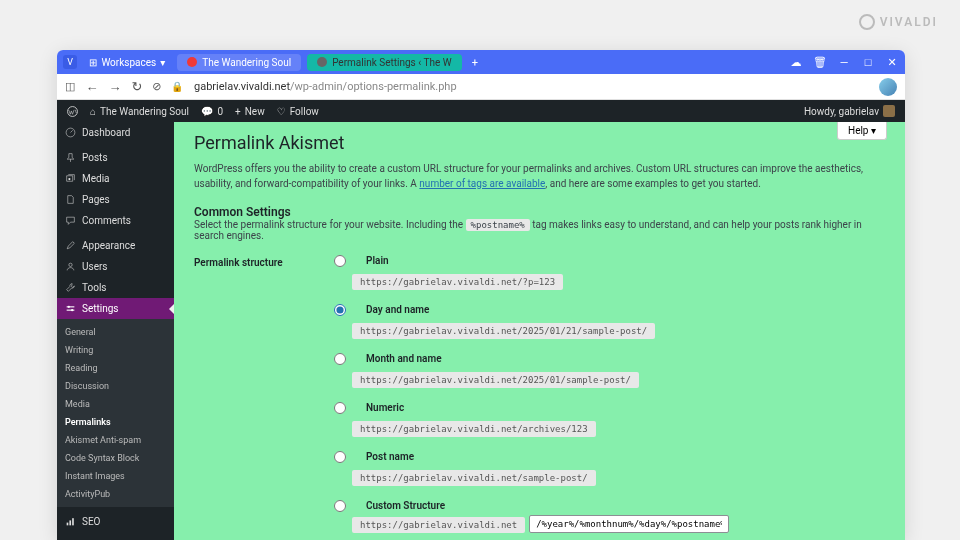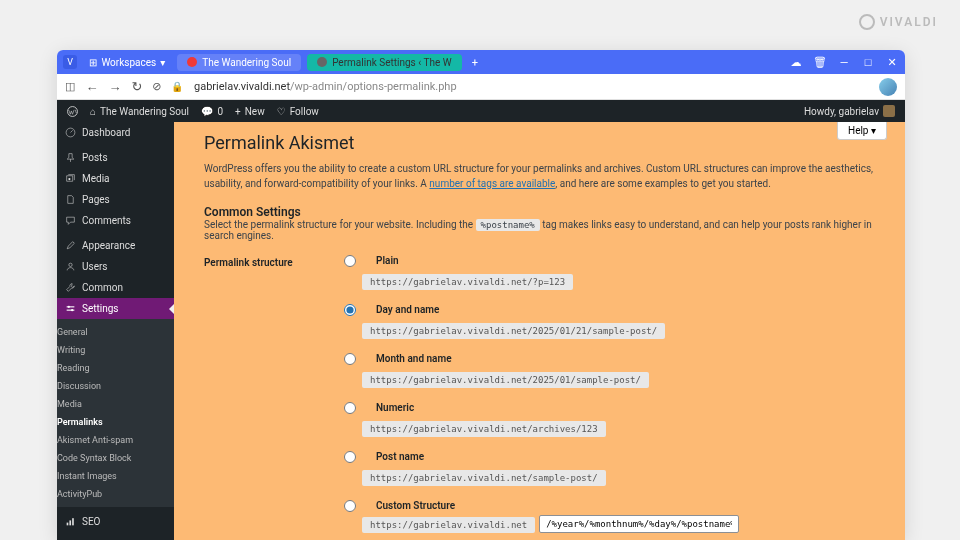--- a/index.html
+++ b/index.html
@@ -29,23 +29,23 @@
 .wp-adminbar-item{display:flex;align-items:center;gap:4px;cursor:pointer}
 .wp-adminbar .right{margin-left:auto}
 .howdy-icon{width:12px;height:12px;background:#8b6f47;border-radius:2px}
 .wp-body{flex:1;display:flex;overflow:hidden}
 .wp-sidebar{width:117px;background:#1d2327;color:#ddd;font-size:10px;overflow-y:auto}
 .wp-menu-item{padding:5px 8px;display:flex;align-items:center;gap:6px;cursor:pointer;color:#ddd}
 .wp-menu-item.current{background:#701a75;color:#fff;position:relative}
 .wp-menu-item.current::after{content:"";position:absolute;right:0;top:50%;transform:translateY(-50%);border:5px solid transparent;border-right-color:#f0f0f1}
 .wp-menu-sep{height:4px}
 .wp-submenu{background:#2c3338;padding:4px 0}
-.wp-submenu-item{padding:4px 8px 4px 0;cursor:pointer;color:#bbb;font-size:9px}
+.wp-submenu-item{padding:4px 8px 4px 8px;cursor:pointer;color:#bbb;font-size:9px}
 .wp-submenu-item.current{color:#fff;font-weight:600}
-.wp-content{flex:1;background:#fdba74;padding:10px 30px;overflow-y:auto;position:relative}
+.wp-content{flex:1;background:#86efac;padding:10px 20px;overflow-y:auto;position:relative}
 .help-tab{position:absolute;top:0;right:18px;background:#fff;border:1px solid #ccc;border-top:none;padding:3px 10px;font-size:10px;border-radius:0 0 3px 3px;cursor:pointer}
 h1.wp-heading{font-size:18px;font-weight:400;color:#1d2327;margin-bottom:8px}
 .wp-desc{font-size:10px;color:#3c434a;margin-bottom:14px;line-height:1.5}
 .wp-desc a{color:#2271b1;text-decoration:underline}
 h2.section{font-size:12px;font-weight:600;color:#1d2327}
 .section-desc{font-size:10px;color:#3c434a;margin-bottom:14px}
 .section-desc code{background:#e8e8e8;padding:1px 5px;border-radius:2px;font-family:Consolas,monospace;font-size:9px}
 .form-row{display:flex;gap:20px}
 .form-label{width:120px;font-size:10px;font-weight:600;color:#1d2327;padding-top:2px}
 .form-options{flex:1}
@@ -181,21 +181,21 @@
           <svg class="icon-svg" viewBox="0 0 20 20">
             <circle cx="10" cy="7" r="3" stroke="currentColor" fill="none"></circle>
             <path d="M4 17c0-3 3-5 6-5s6 2 6 5" stroke="currentColor" fill="none"></path>
           </svg>
           <span>Users</span>
         </div>
       <div class="wp-menu-item">
           <svg class="icon-svg" viewBox="0 0 20 20">
             <path d="M13 3a4 4 0 00-4 5l-6 6 3 3 6-6a4 4 0 005-4l-3 3-2-2z" stroke="currentColor" fill="none"></path>
           </svg>
-          <span>Common</span>
+          <span>Tools</span>
         </div>
       <div class="wp-menu-item current">
           <svg class="icon-svg" viewBox="0 0 20 20">
             <rect x="3" y="6" width="14" height="2" fill="currentColor"></rect>
             <rect x="3" y="12" width="14" height="2" fill="currentColor"></rect>
             <circle cx="7" cy="7" r="2" fill="currentColor"></circle>
             <circle cx="13" cy="13" r="2" fill="currentColor"></circle>
           </svg>
           <span>Settings</span>
         </div>

